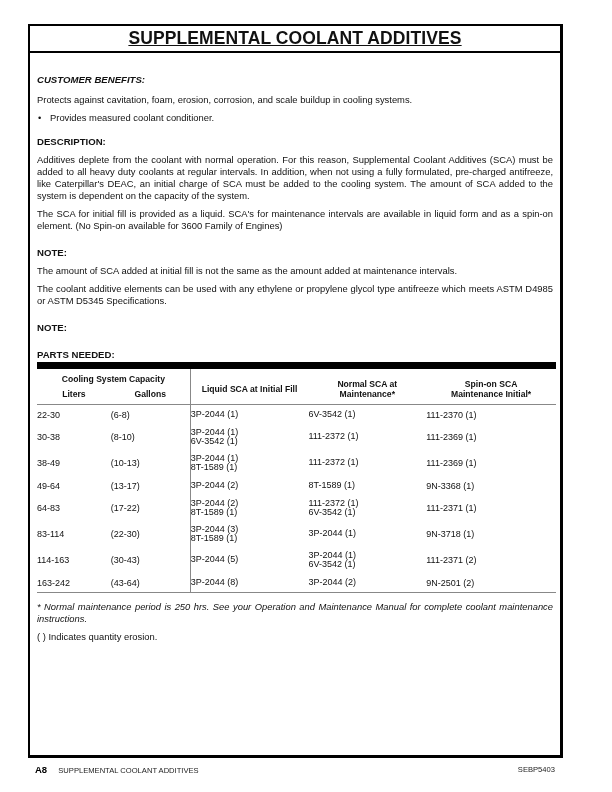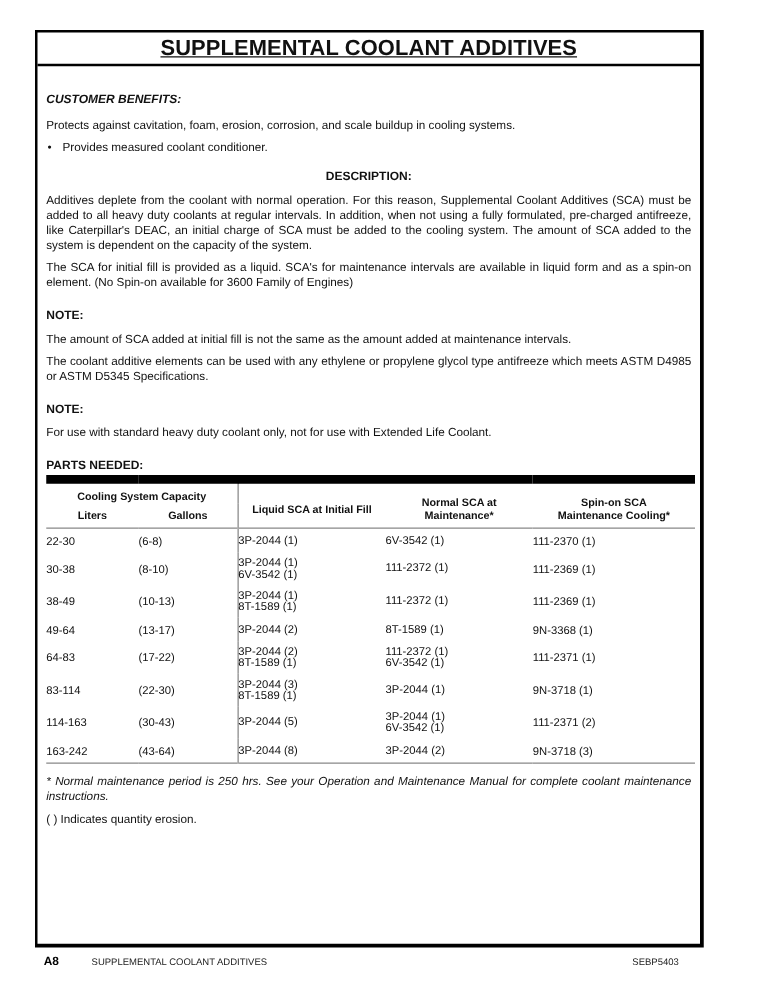--- a/index.html
+++ b/index.html
@@ -12,21 +12,21 @@
       letter-spacing: 0.1px; margin: 0; }
     .content { padding: 0 7px 0 7px; }
     h3 { font-size: 9.6px; font-weight: bold; margin: 0; line-height: 12px; }
     p { font-size: 9.4px; line-height: 12px; margin: 0; text-align: justify; }
     .sec-benefits { margin-top: 21px; }
     .sec-benefits h3 { margin-bottom: 8px; font-style: italic; }
     .sec-benefits p { margin-bottom: 6px; }
     .bullet { display: flex; font-size: 9.4px; line-height: 12px; }
     .bullet .dot { width: 12px; padding-left: 1px; }
     .sec-desc { margin-top: 12px; }
-    .sec-desc h3 { margin-bottom: 6px; text-align: center; }
+    .sec-desc h3 { margin-bottom: 6px; }
     .sec-desc p { margin-bottom: 6px; }
     .sec-note1 { margin-top: 15px; }
     .sec-note1 h3 { margin-bottom: 6px; }
     .sec-note1 p { margin-bottom: 6px; }
     .sec-note2 { margin-top: 15px; }
     .sec-note2 h3 { margin-bottom: 6px; }
     .sec-parts { margin-top: 15px; }
     .sec-parts h3 { margin-bottom: 1px; }
     table.parts { width: 519px; margin-left: 0px; border-collapse: collapse; font-size: 9px; }
     table.parts th { font-weight: bold; font-size: 8.6px; line-height: 10px; padding: 0; text-align: center; vertical-align: middle; }
@@ -41,22 +41,22 @@
     .divider { border-left: 1px solid #888; }
     .col-l { width: 74px; }
     .col-g { width: 79px; }
     .col-i { width: 118px; }
     .col-m { width: 118px; }
     .col-s { width: 130px; }
     .sub-cell { display: block; }
     .footnote { margin-top: 8px; font-style: italic; }
     .qty-note { margin-top: 6px; }
     .footer { position: absolute; top: 764px; left: 35px; width: 520px; font-size: 7.6px; color: #222; }
-    .footer .page-num { font-weight: bold; font-size: 9.5px; margin-right: 24px; color: #000; text-align: right; }
-    .footer .doc-code { position: absolute; right: 12px; top: 1px; }
+    .footer .page-num { font-weight: bold; font-size: 9.5px; margin-right: 9px; color: #000; text-align: right; }
+    .footer .doc-code { position: absolute; right: 0; top: 1px; }
   </style>
 </head>
 <body>
 
 <div class="frame">
   <div class="title-bar">
     <h1 class="title">SUPPLEMENTAL COOLANT ADDITIVES</h1>
   </div>
 
   <div class="content">
@@ -76,37 +76,36 @@
     </section>
 
     <section class="sec-note1">
       <h3>NOTE:</h3>
       <p>The amount of SCA added at initial fill is not the same as the amount added at maintenance intervals.</p>
       <p>The coolant additive elements can be used with any ethylene or propylene glycol type antifreeze which meets ASTM D4985 or ASTM D5345 Specifications.</p>
     </section>
 
     <section class="sec-note2">
       <h3>NOTE:</h3>
-      <p>For use with standard heavy duty coolant only, not for use with Extended Life Coolant.</p>
     </section>
 
     <section class="sec-parts">
       <h3>PARTS NEEDED:</h3>
       <table class="parts">
         <thead>
           <tr class="h1">
             <th colspan="2">Cooling System Capacity</th>
             <th rowspan="2" class="col-i divider">Liquid SCA at Initial Fill</th>
             <th rowspan="2" class="col-m">
               <span class="sub-cell">Normal  SCA  at</span>
               <span class="sub-cell">Maintenance*</span>
             </th>
             <th rowspan="2" class="col-s">
               <span class="sub-cell">Spin-on  SCA</span>
-              <span class="sub-cell">Maintenance Cooling*</span>
+              <span class="sub-cell">Maintenance Initial*</span>
             </th>
           </tr>
           <tr class="h2">
             <th class="col-l">Liters</th>
             <th class="col-g">Gallons</th>
           </tr>
         </thead>
         <tbody id="parts-body">
             <tr class="single">
               <td class="col-l">22-30</td>
@@ -193,21 +192,21 @@
             </tr>
             <tr class="single">
               <td class="col-l">163-242</td>
               <td class="col-g">(43-64)</td>
               <td class="col-i divider stack">
                 <span class="sub-cell">3P-2044 (8)</span>
               </td>
               <td class="col-m stack">
                 <span class="sub-cell">3P-2044 (2)</span>
               </td>
-              <td class="col-s">9N-3718 (3)</td>
+              <td class="col-s">9N-2501 (2)</td>
             </tr>
           </tbody>
       </table>
     </section>
 
     <p class="footnote">* Normal maintenance period is 250 hrs. See your Operation and Maintenance Manual for complete coolant maintenance instructions.</p>
     <p class="qty-note">( ) Indicates quantity erosion.</p>
   </div>
 </div>
 

